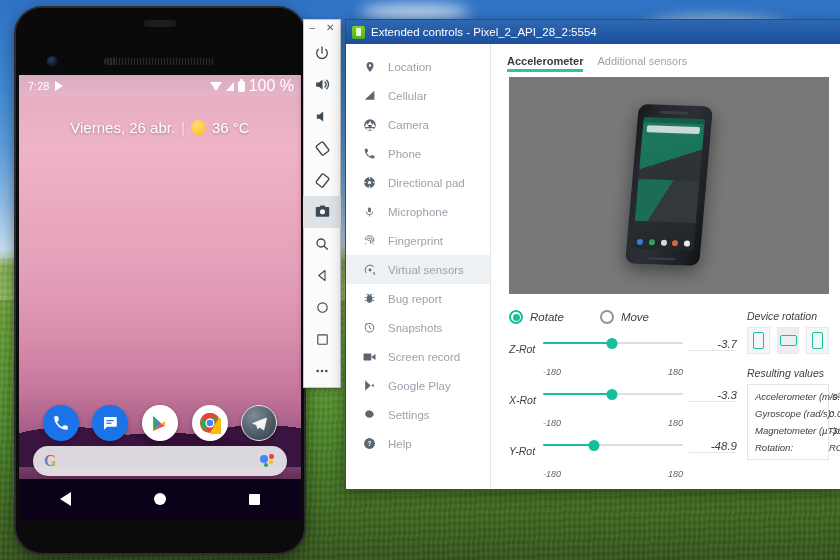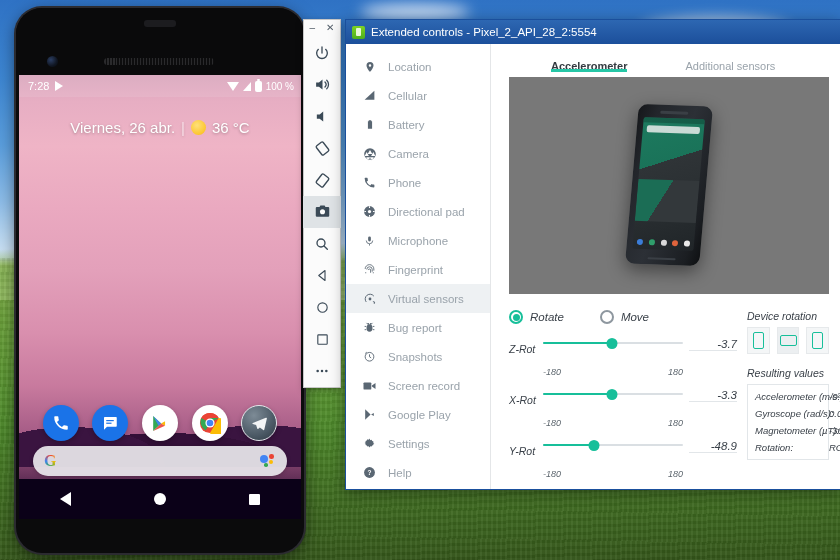--- a/index.html
+++ b/index.html
@@ -77,21 +77,21 @@
       #7b3f68 88%, #4a2046 94%, #2d1030 100%);
     overflow: hidden;
   }
   #phone-statusbar {
     height: 22px; display: flex; align-items: center;
     padding: 0 7px 0 9px;
     background: rgba(255,255,255,0.10);
     color: #fff; font-size: 11px;
   }
   #phone-statusbar .sb-left { display: flex; align-items: center; gap: 6px; }
-  #phone-statusbar .sb-right { margin-left: auto; display: flex; align-items: center; gap: 4px; font-size: 10px; }
+  #phone-statusbar .sb-right { margin-left: auto; display: flex; align-items: center; gap: 4px; font-size: 16px; }
   .wifi-tri {
     width: 0; height: 0;
     border-left: 6px solid transparent; border-right: 6px solid transparent;
     border-top: 9px solid #fff;
   }
   .signal-tri {
     width: 0; height: 0;
     border-left: 8px solid transparent;
     border-bottom: 9px solid #fff;
   }
@@ -265,21 +265,21 @@
     color: #5a6773;
   }
   .side-item .si-icon svg { display: block; }
 
   
   #ext-main { flex: 1; display: flex; flex-direction: column; min-width: 0; background: #fff; }
   #tabs-row {
     display: flex; align-items: flex-end; gap: 14px;
     height: 30px; padding: 0 16px;
   }
-  .tab { font-size: 11px; position: relative; color: #9aa3ab; margin-left: 44px; }
+  .tab { font-size: 11px; padding-bottom: 5px; position: relative; color: #9aa3ab; }
   .tab.active { color: #333a40; font-weight: bold; }
   .tab.active:after {
     content:''; position: absolute; left: 0; right: 0; bottom: 0;
     height: 2.5px; background: #26c6a6;
   }
   #preview-area {
     margin: 5px 12px 0 18px; height: 236px;
     background: #787878;
     position: relative; overflow: hidden;
   }
@@ -564,28 +564,20 @@
 
         <div class="side-item">
           <span class="si-icon">
             <svg width="13" height="13" viewBox="0 0 24 24" fill="currentColor">
                 <path d="M3 20h18V3L3 20z"></path>
               </svg>
           </span>
           <span>Cellular</span>
         </div>
 
-        <div class="side-item">
-          <span class="si-icon">
-            <svg width="10" height="15" viewBox="0 0 24 24" fill="currentColor">
-                <path d="M9 2h6v2h2v18H7V4h2V2z"></path>
-              </svg>
-          </span>
-          <span>Battery</span>
-        </div>
 
         <div class="side-item">
           <span class="si-icon">
             <svg width="14" height="14" viewBox="0 0 24 24" fill="currentColor">
                 <path d="M12 2a10 10 0 100 20 10 10 0 000-20zm0 3.2l4 6.8h-8zM6.2 8.6l3.9 6.7-7.1.1zm11.6 0l3.2 6.8-7.1-.1zM5.4 17.4l7.2.1-3.6 5.2zm13.2 0l-3.6 5.3-3.6-5.2z"></path>
               </svg>
           </span>
           <span>Camera</span>
         </div>
 

